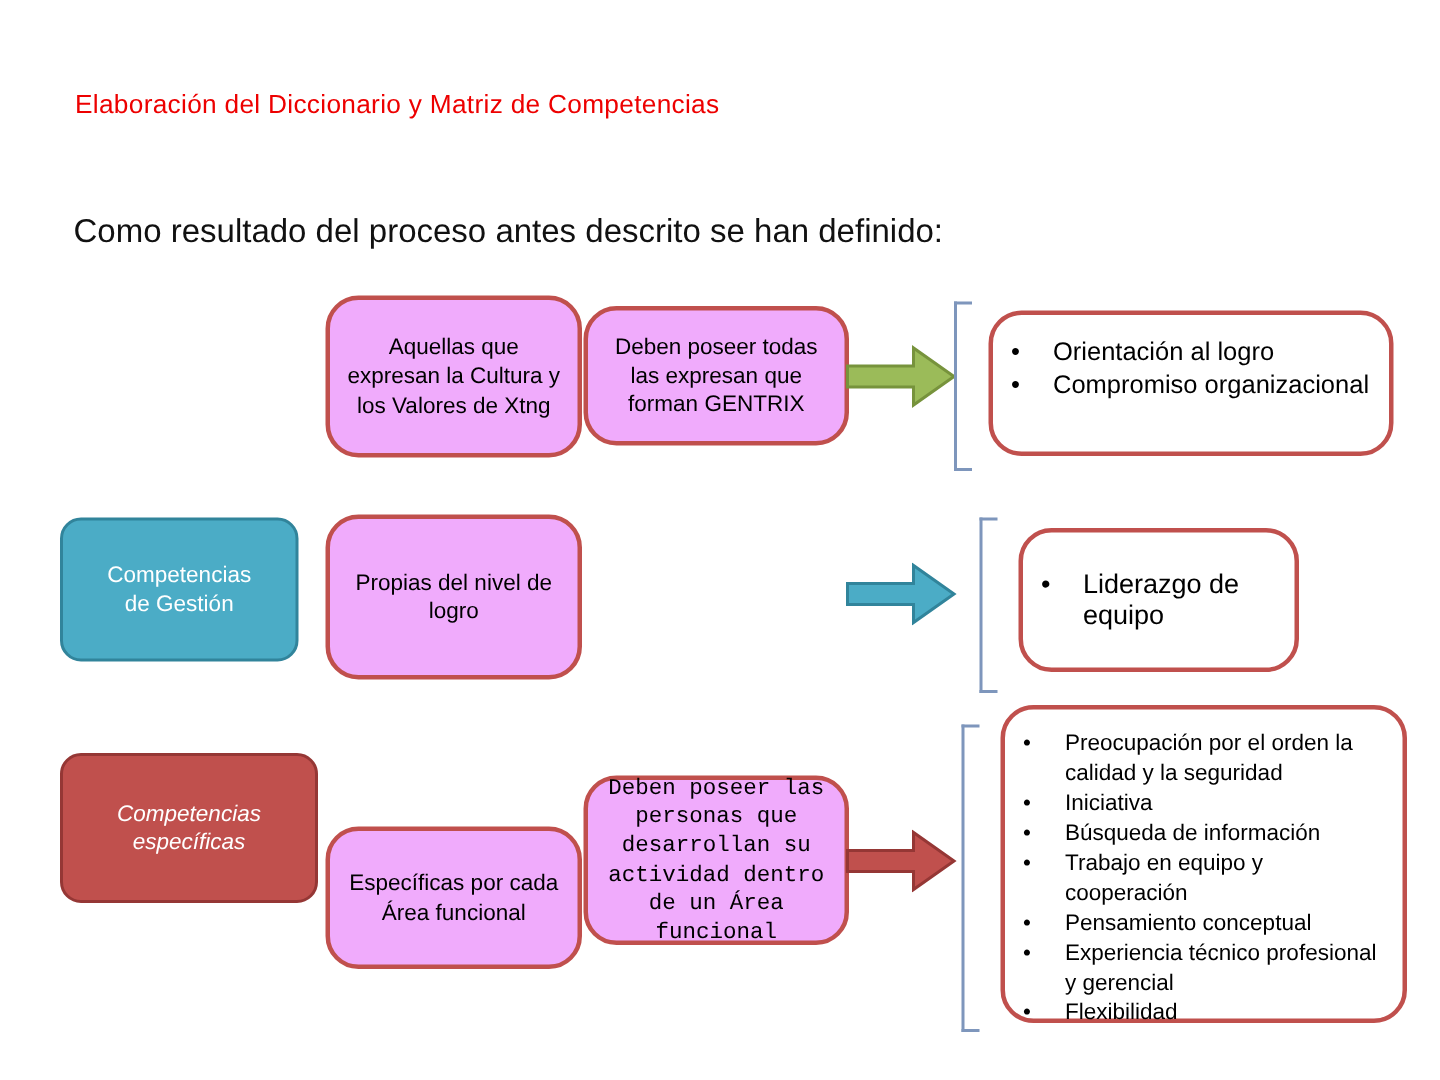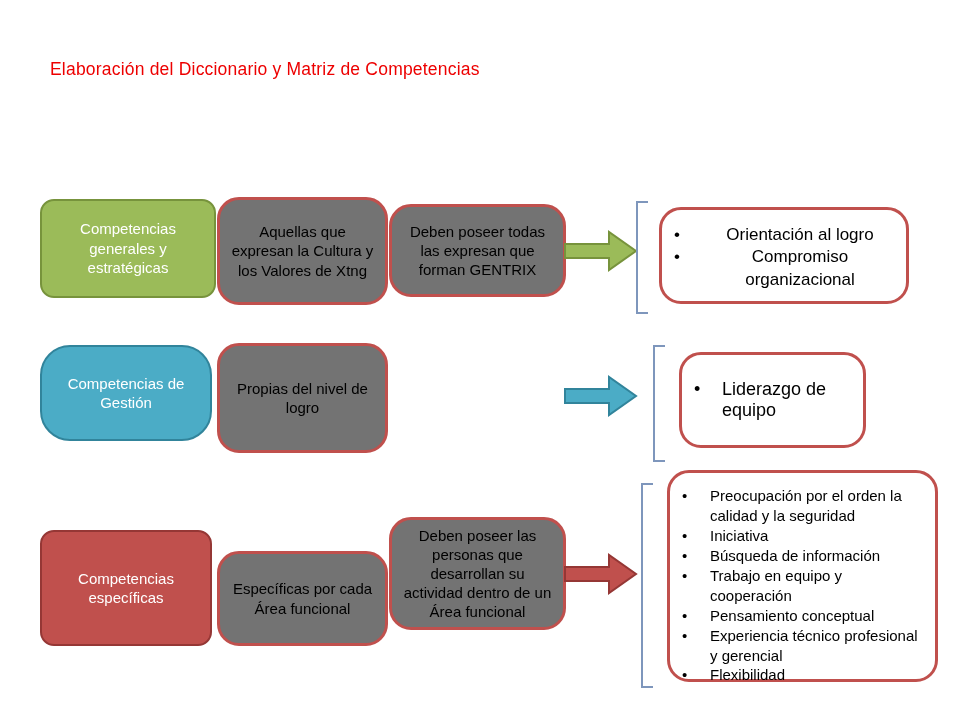--- a/index.html
+++ b/index.html
@@ -11,21 +11,21 @@
 
   .row{position:absolute;left:0;width:960px;}
   .row0{top:197px;height:120px;}
   .row1{top:343px;height:120px;}
   .row2{top:470px;height:215px;}
 
   .catbox{position:absolute;display:flex;align-items:center;justify-content:center;
     text-align:center;color:#fff;font-size:15px;line-height:1.3;
     background:var(--fill);border:2px solid var(--stroke);border-radius:14px;box-sizing:border-box;padding:6px 22px;}
   .whitebox{position:absolute;display:flex;align-items:center;justify-content:center;
-    text-align:center;font-size:15px;line-height:1.28;background:#737373;
+    text-align:center;font-size:15px;line-height:1.28;background:#f0abfc;
     border:3px solid var(--border-red,#C0504D);border-radius:22px;box-sizing:border-box;padding:6px 10px;}
   .bulletbox{position:absolute;background:#fff;border:3px solid var(--border-red,#C0504D);
     border-radius:22px;box-sizing:border-box;}
   .bulletbox ul{list-style:none;margin:0;padding:0;}
   .bulletbox li{position:relative;padding-left:40px;}
   .bulletbox li::before{content:"\2022";position:absolute;left:12px;top:0;}
 
   .arrow{position:absolute;width:74px;height:42px;}
   .arrow polygon{fill:var(--fill);stroke:var(--stroke);stroke-width:2;stroke-linejoin:miter;}
 
@@ -33,46 +33,46 @@
     border-left:2px solid var(--bracket,#7E96BC);
     border-top:2px solid var(--bracket,#7E96BC);
     border-bottom:2px solid var(--bracket,#7E96BC);}
 
   
   .row0 .catbox{left:40px;top:2px;width:176px;height:99px;}
   .row0 .def{left:217px;top:0;width:171px;height:108px;}
   .row0 .scope{left:389px;top:7px;width:177px;height:93px;}
   .row0 .arrow{left:564px;top:33px;}
   .row0 .bracket{left:636px;top:4px;height:113px;}
-  .row0 .bulletbox{left:659px;top:10px;width:250px;height:97px;padding:14px 8px 0 0;font-size:17px;line-height:1.32;text-align:center;}
+  .row0 .bulletbox{left:659px;top:10px;width:270px;height:97px;padding:14px 8px 0 0;font-size:17px;line-height:1.32;}
 
   
-  .row1 .catbox{left:40px;top:2px;width:172px;height:96px;border-radius:30px;}
+  .row1 .catbox{left:40px;top:2px;width:159px;height:96px;}
   .row1 .def{left:217px;top:0;width:171px;height:110px;}
   .row1 .scope{left:389px;top:7px;width:177px;height:93px;}
   .row1 .arrow{left:564px;top:32px;}
   .row1 .bracket{left:653px;top:2px;height:117px;}
   .row1 .bulletbox{left:679px;top:9px;width:187px;height:96px;display:flex;flex-direction:column;justify-content:center;font-size:18px;padding:0 6px 0 0;}
 
   
-  .row2 .catbox{left:40px;top:60px;width:172px;height:116px;}
+  .row2 .catbox{left:40px;top:32px;width:172px;height:100px;font-style:italic;}
   .row2 .def{left:217px;top:45px;width:171px;height:95px;margin-top:36px;}
-  .row2 .scope{left:389px;top:47px;width:177px;height:113px;}
+  .row2 .scope{left:389px;top:47px;width:177px;height:113px;font-family:Liberation Mono, monospace;}
   .row2 .arrow{left:564px;top:83px;}
   .row2 .bracket{left:641px;top:13px;height:205px;}
   .row2 .bulletbox{left:667px;top:0;width:271px;height:212px;padding:13px 10px 0 0;font-size:15px;line-height:1.33;}
 </style>
 </head>
 <body style="--title-red: #ED0000; --border-red: #C0504D; --bracket: #7E96BC;">
 
 <div class="slide">
   <div class="title">Elaboración del Diccionario y Matriz de Competencias</div>
+  <div class="subtitle">Como resultado del proceso antes descrito se han definido:</div>
 
   <div class="row row0" style="--fill: #9BBB59; --stroke: #77933C;">
-    <div class="catbox">Competencias generales y estratégicas</div>
     <div class="whitebox def">Aquellas que expresan la Cultura y los Valores de Xtng</div>
     <div class="whitebox scope">Deben poseer todas las expresan que forman GENTRIX</div>
     <svg class="arrow" viewBox="0 0 74 42" aria-hidden="true">
       <polygon points="1,14 45,14 45,2 72,21 45,40 45,28 1,28"></polygon>
     </svg>
     <div class="bracket"></div>
     <div class="bulletbox">
       <ul>
         <li>Orientación al logro</li>
         <li>Compromiso organizacional</li>

